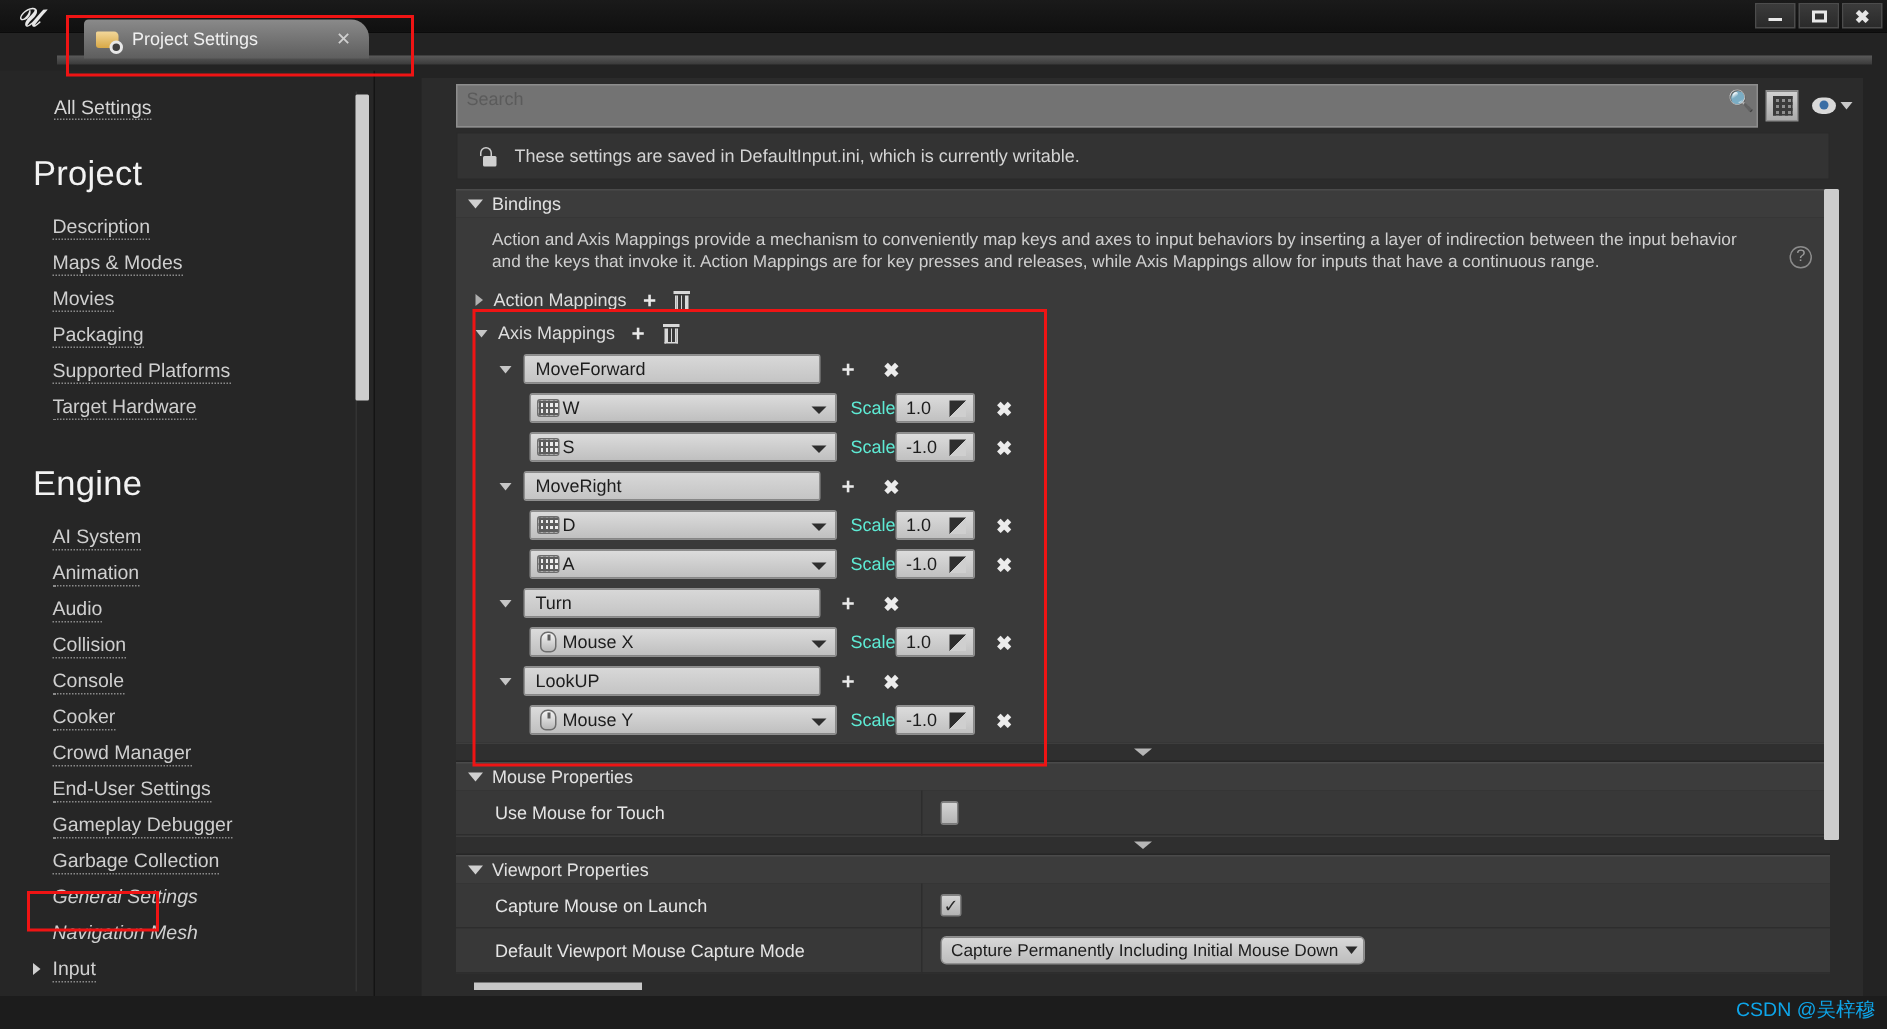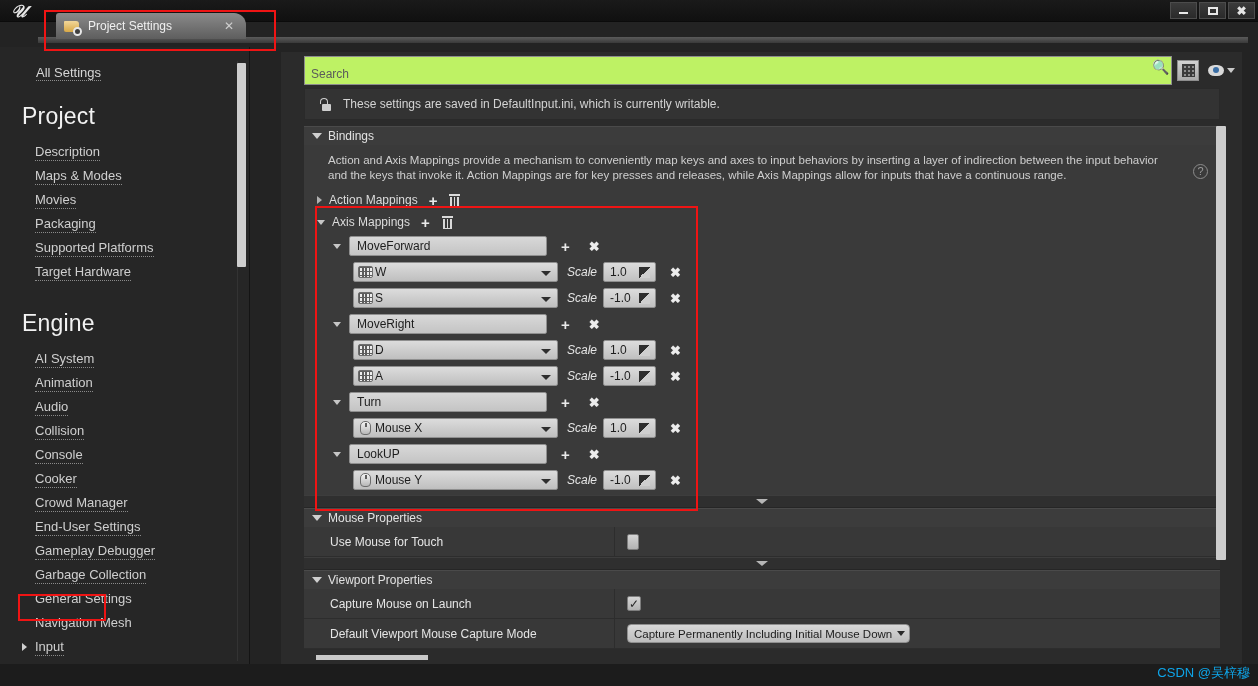--- a/index.html
+++ b/index.html
@@ -114,21 +114,21 @@
   .side-item {
     position: relative;
     height: 24px; line-height: 24px;
     padding-left: 35px;
     color: #cfcfcf; font-size: 13px;
   }
   .side-item .txt {
     border-bottom: 1px dotted #8a8a8a;
     display: inline-block; line-height: 16px;
   }
-  .side-item.nodot .txt { border-bottom: none; }
+  .side-item.nodot .txt { border-bottom: none; font-style: italic; }
   .side-item .caret {
     position: absolute; left: 22px; top: 8px;
     width: 0; height: 0;
     border-left: 5px solid #cfcfcf;
     border-top: 4px solid transparent;
     border-bottom: 4px solid transparent;
   }
   .side-scroll-track {
     position: absolute; right: 4px; top: 14px;
     width: 9px; height: 600px;
@@ -154,23 +154,23 @@
   }
 
   .searchrow {
     position: absolute; left: 23px; top: 7px;
     width: 936px; height: 22px;
     display: flex; align-items: center; gap: 5px;
   }
   .searchbox {
     position: relative;
     flex: none; width: 868px; height: 29px;
-    background: #bef264;
+    background: #737373;
     border: 1px solid #8d8d8d;
-    display: flex; align-items: flex-end;
+    display: flex; align-items: flex-start;
   }
   .searchbox input {
     border: none; outline: none; background: transparent;
     width: 830px; height: 19px; margin-left: 6px;
     font-family: "Liberation Sans", sans-serif;
     font-size: 12px; color: #2a2a2a;
   }
   .searchbox input::placeholder { color: #5b5b5b; }
   .search-mag {
     position: absolute; right: 5px; top: 3px;
@@ -362,21 +362,21 @@
     width: 11px; height: 14px; flex: none; margin: 0 4px 0 2px;
     background: linear-gradient(#f4f4f4,#b8b8b8);
     border: 1px solid #6d6d6d;
     border-radius: 5px 5px 4px 4px;
     position: relative;
   }
   .mouse-icon::after {
     content:''; position: absolute; left: 4px; top: 1px;
     width: 1.5px; height: 4px; background: #5d5d5d;
   }
-  .scale-lbl { color: #e5e5e5; font-size: 12px; margin: 0 6px 0 9px; font-style: italic; }
+  .scale-lbl { color: #5eead4; font-size: 12px; margin: 0 0 0 9px; }
   .scale-box {
     position: relative;
     width: 53px; height: 20px;
     background: linear-gradient(#dcdcdc,#c0c0c0);
     border: 1px solid #8f8f8f; border-radius: 2px;
     display: flex; align-items: center;
     padding-left: 6px;
     color: #1d1d1d; font-size: 12px;
   }
   .spin-glyph {

